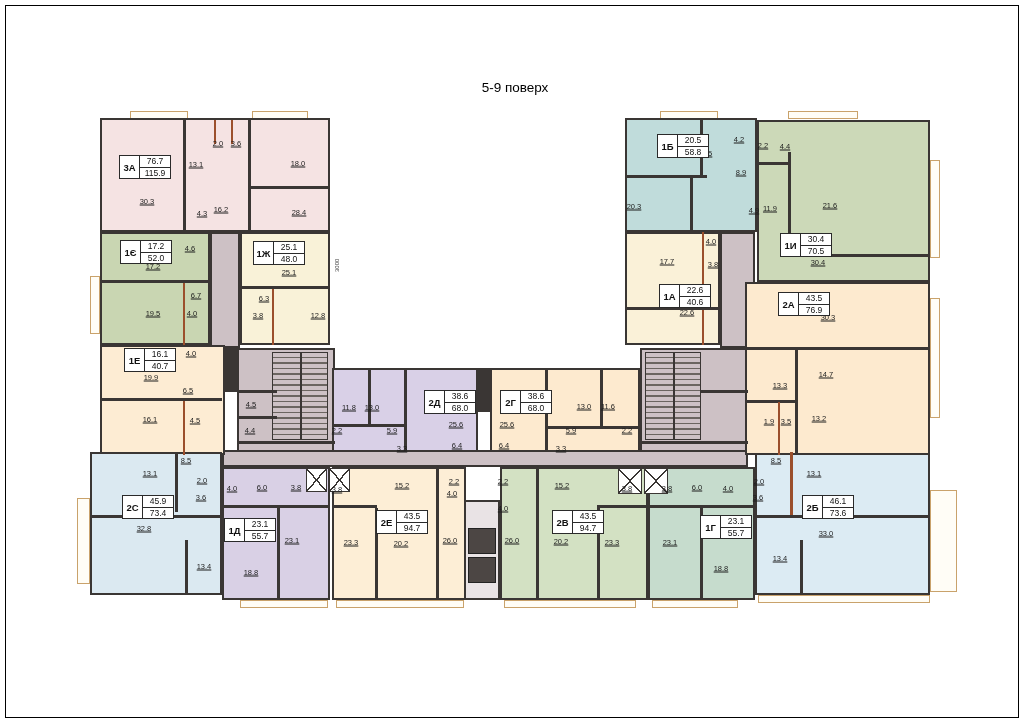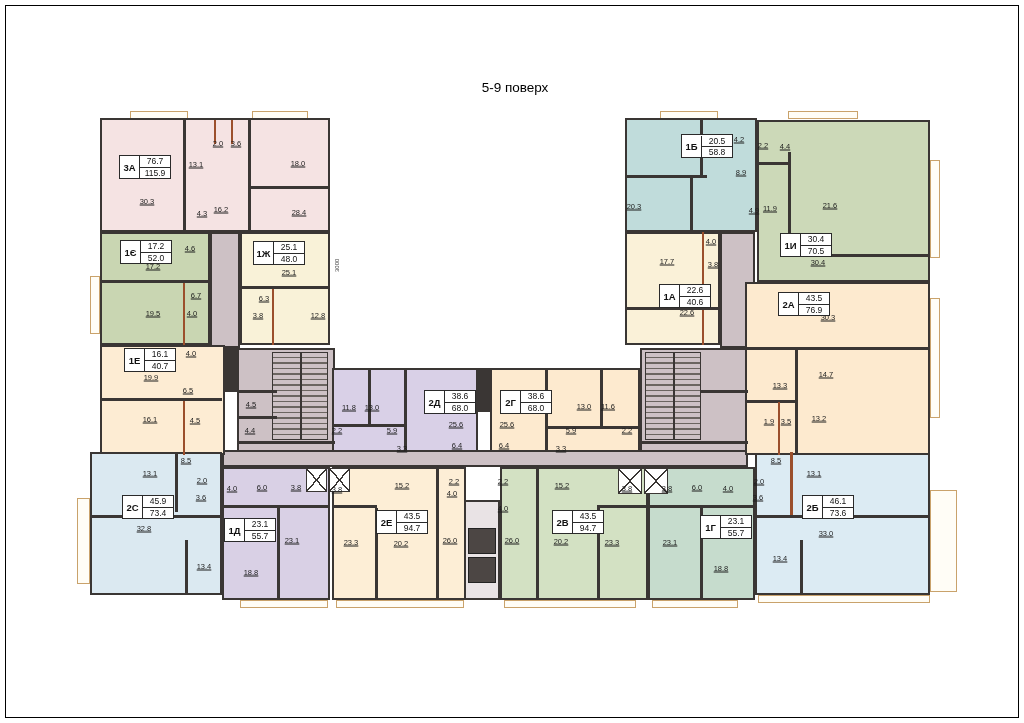--- a/index.html
+++ b/index.html
@@ -313,21 +313,21 @@
           <div class="a1">43.5</div>
           <div class="a2">76.9</div>
         </div>
       </div>
       <div class="room" style="left: 828px; top: 317px;">30.3</div>
       <div class="room" style="left: 826px; top: 366px; margin-top: 8px;">14.7</div>
       <div class="room" style="left: 780px; top: 385px;">13.3</div>
       <div class="room" style="left: 769px; top: 421px;">1.9</div>
       <div class="room" style="left: 786px; top: 421px;">3.5</div>
       <div class="room" style="left: 819px; top: 418px;">13.2</div>
-      <div class="aptbox" style="left: 681px; top: 134px; align-items: center;">
+      <div class="aptbox" style="left: 657px; top: 134px;">
         <div class="id">1Б</div>
         <div class="areas">
           <div class="a1">20.5</div>
           <div class="a2">58.8</div>
         </div>
       </div>
       <div class="room" style="left: 705px; top: 153px;">20.5</div>
       <div class="room" style="left: 739px; top: 139px;">4.2</div>
       <div class="room" style="left: 741px; top: 172px;">8.9</div>
       <div class="room" style="left: 634px; top: 206px;">20.3</div>

